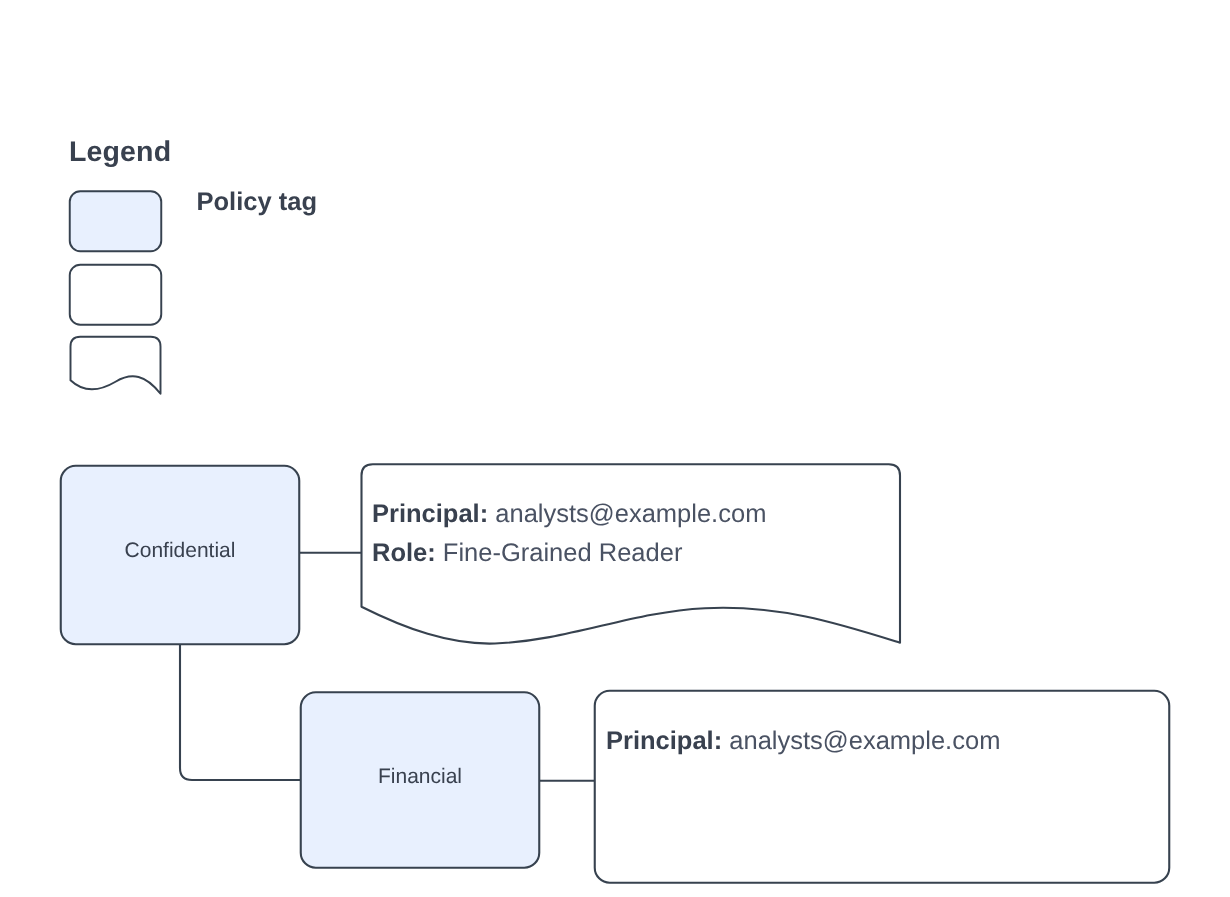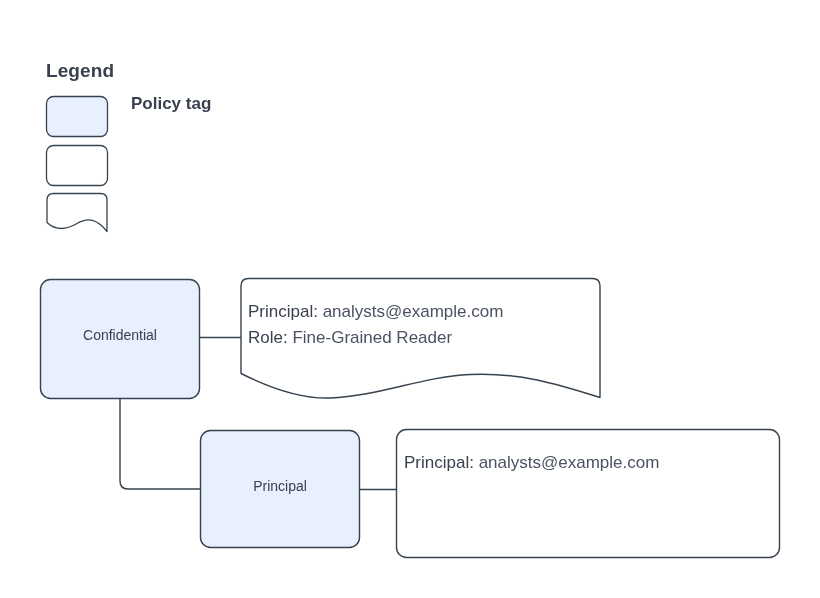--- a/index.html
+++ b/index.html
@@ -13,20 +13,21 @@
     position: relative;
     overflow: hidden;
     font-family: "Liberation Sans", sans-serif;
     color: #39414f;
   }
   .canvas {
     position: absolute;
     inset: 0;
     width: 820px;
     height: 435px;
+    margin-top: 31px;
   }
   svg.diagram {
     position: absolute;
     left: 0;
     top: 0;
     width: 820px;
     height: 598px;
     overflow: visible;
   }
 
@@ -77,21 +78,21 @@
   .callout-text {
     position: absolute;
     font-size: 17px;
     color: #3c4452;
     line-height: 26px;
     white-space: nowrap;
   }
   .callout-text.top { left: 248px; top: 299px; }
   .callout-text.bottom { left: 404px; top: 450px; }
   .callout-text b {
-    font-weight: normal;
+    font-weight: bold;
     color: #39414f;
   }
   .callout-text .val {
     font-weight: normal;
     color: #4a5263;
     text-align: center;
   }
   .row { display: block; }
 </style>
 </head>
@@ -127,21 +128,21 @@
              L 241 286 Q 241 278.5 248.5 278.5 Z" fill="#ffffff" stroke="#37424f" stroke-width="1.4" stroke-linejoin="round"></path>
 
     <rect x="396.5" y="429.5" width="383" height="128" rx="10" ry="10" fill="#ffffff" stroke="#37424f" stroke-width="1.4"></rect>
   </svg>
 
   <div class="legend-title">Legend</div>
 
   <div class="legend-label l0">Policy tag</div>
 
   <div class="node-label confidential">Confidential</div>
-  <div class="node-label financial">Principal</div>
+  <div class="node-label financial">Financial</div>
 
   <div class="callout-text top">
     <span class="row">
       <b>Principal:</b>
       <span class="val">analysts@example.com</span>
     </span>
     <span class="row">
       <b>Role:</b>
       <span class="val">Fine-Grained Reader</span>
     </span>

